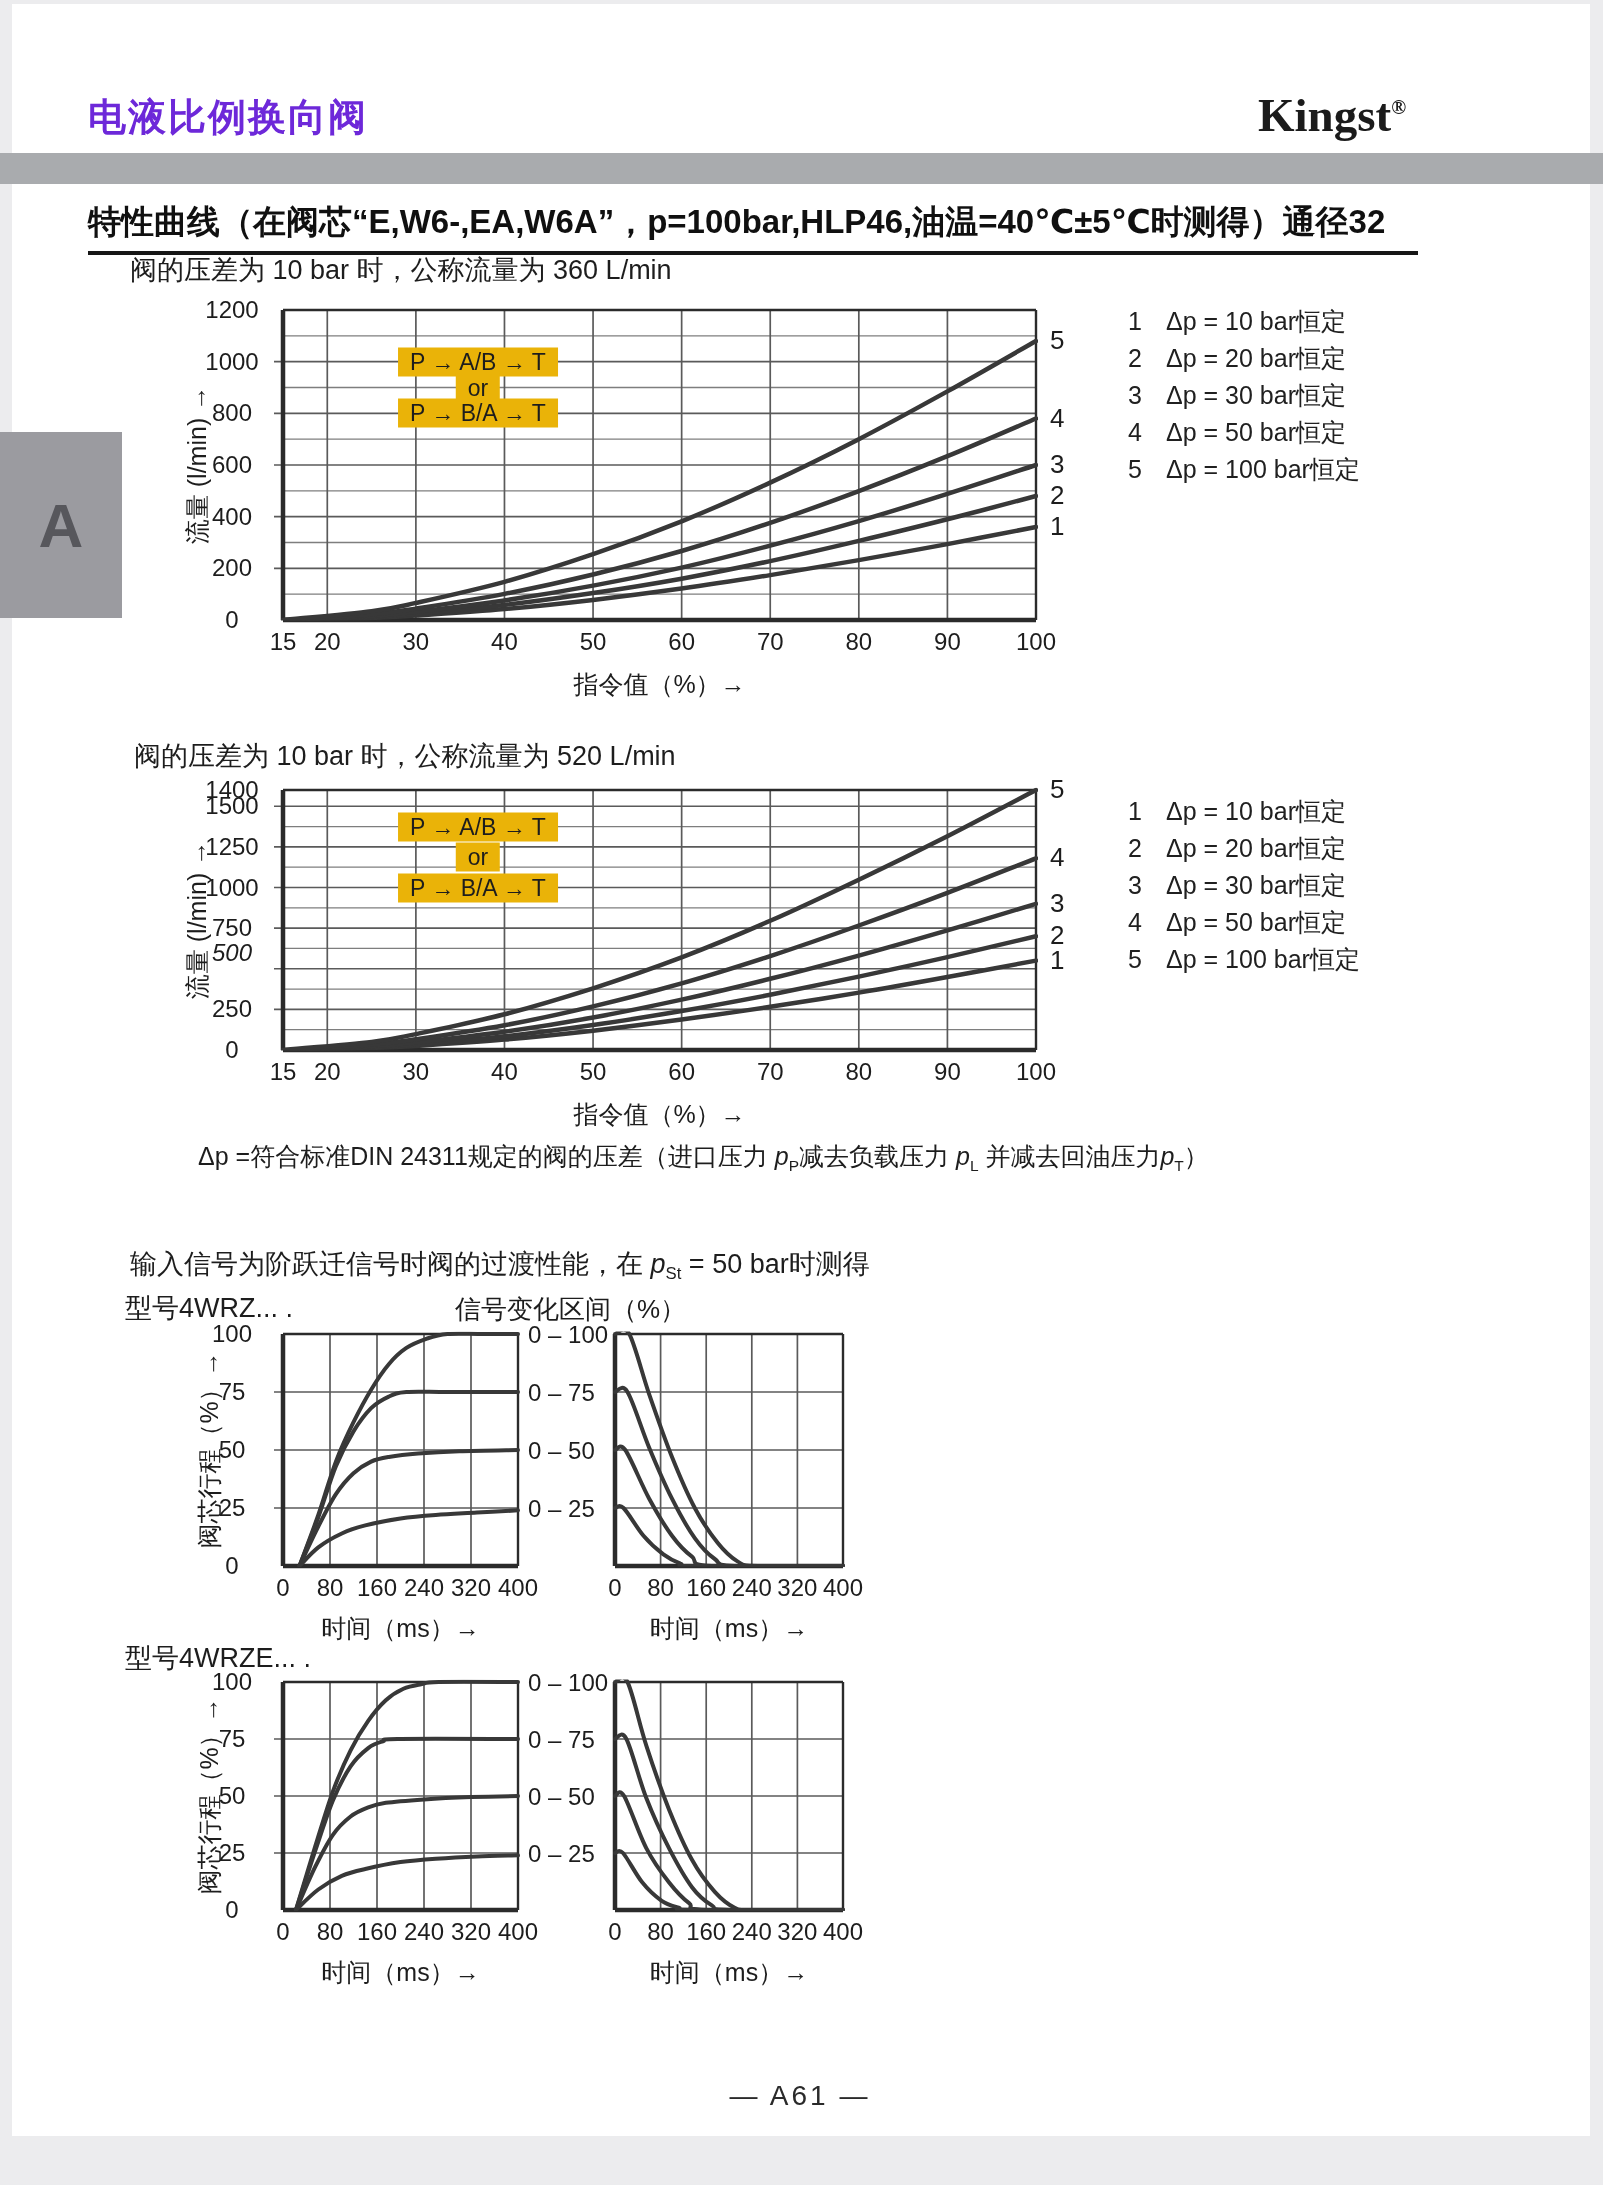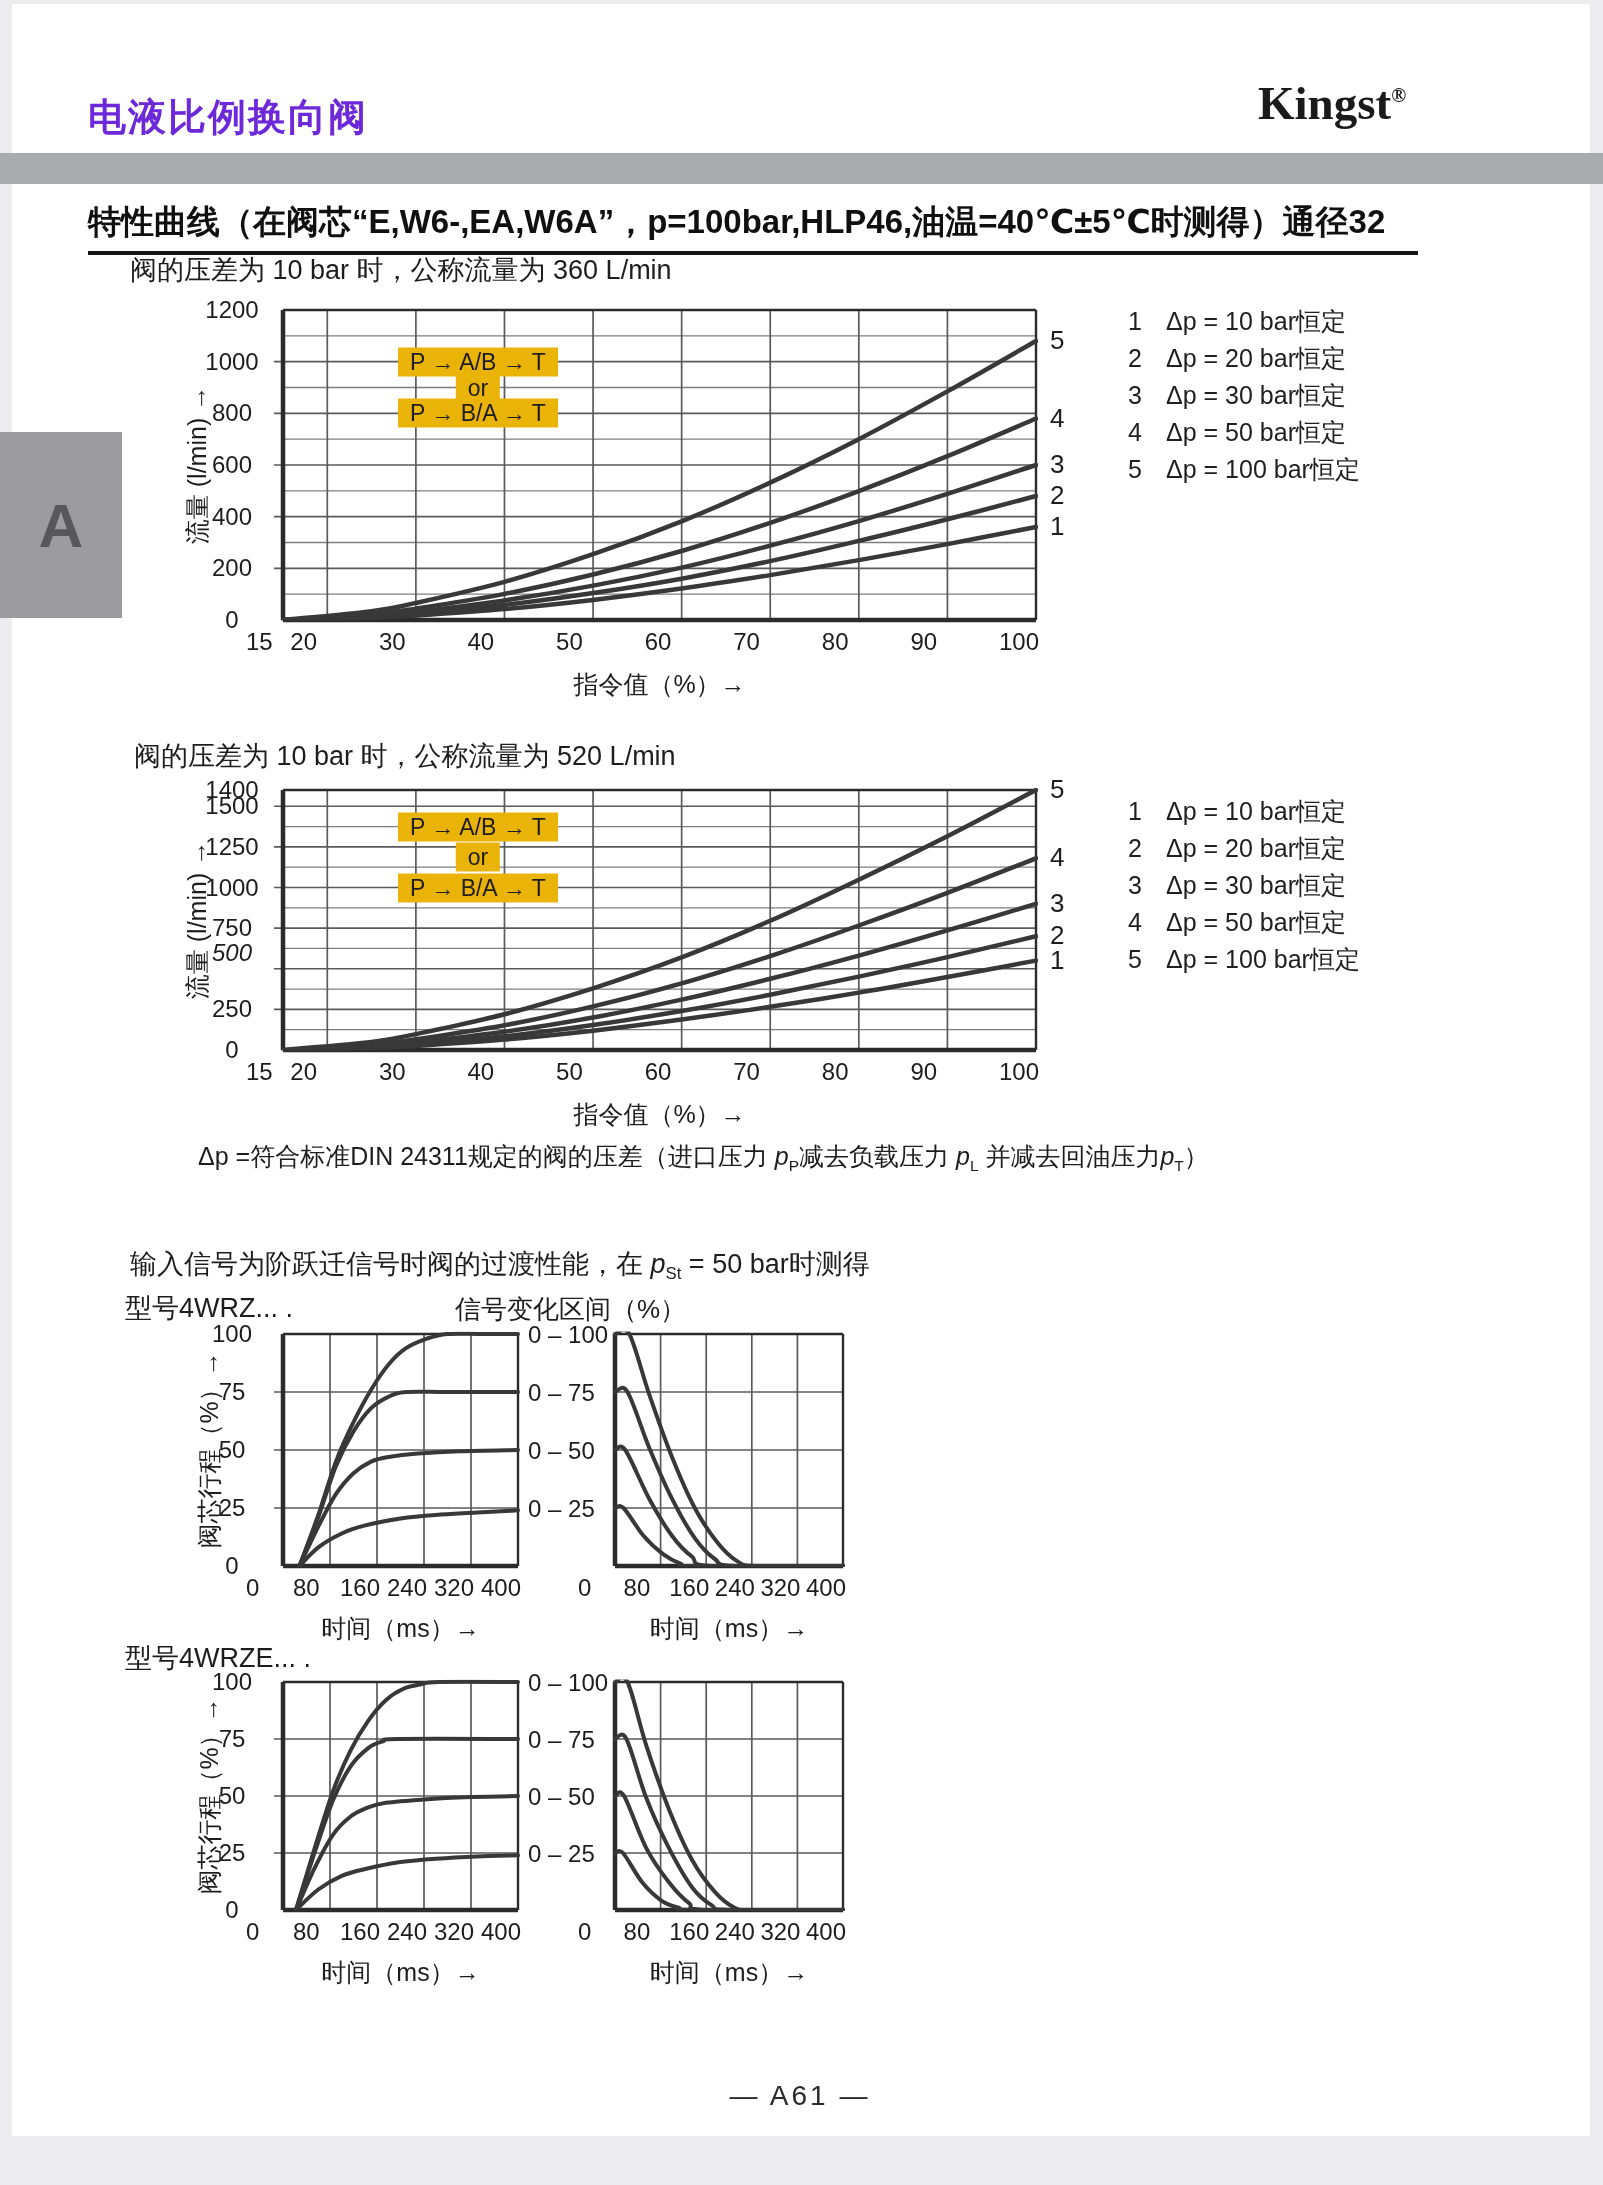--- a/index.html
+++ b/index.html
@@ -21,34 +21,34 @@
   .rangetitle{font-size:26px;white-space:nowrap}
   .note{font-size:25px;white-space:nowrap}
   .note sub,.heading sub{font-size:0.62em}
   .footer{font-size:28px;letter-spacing:3px;white-space:nowrap;color:#2a2a2a}
   .atab{display:flex;align-items:center;justify-content:center;font-size:62px;font-weight:700}
   .legend{line-height:37px;font-size:25px;color:#202020}
   .legend .lrow{white-space:nowrap}
   .legend .num{display:inline-block;width:38px}
   .chart{position:absolute}
   .ytick{position:absolute;font-size:24px;text-align:center;width:74px;color:#1d1d1d;white-space:nowrap}
-  .xtick{position:absolute;font-size:24px;text-align:left;width:74px;color:#1d1d1d;white-space:nowrap}
+  .xtick{position:absolute;font-size:24px;text-align:center;width:74px;color:#1d1d1d;white-space:nowrap}
   .endlab{position:absolute;font-size:26px;color:#1d1d1d}
   .ann{position:absolute;font-size:23px;background:#eab308;padding:1px 12px;white-space:nowrap;color:#1d1d1d}
   .axlab{position:absolute;font-size:25px;white-space:nowrap;color:#1d1d1d}
   .midlab{position:absolute;font-size:24px;white-space:nowrap;color:#1d1d1d}
 </style>
 </head>
 <body>
 
 <div class="paper"></div>
 
 <div class="abs hdr" style="left:88px;top:92px">电液比例换向阀</div>
 
-<div class="abs brand" style="left:1258px;top:76px"><span>Kingst</span><sup>®</sup></div>
+<div class="abs brand" style="left:1258px;top:88px"><span>Kingst</span><sup>®</sup></div>
 
 <div class="graybar" style="background: rgb(169, 171, 174);"></div>
 
 <div class="abs sectitle" style="left:88px;top:200px">特性曲线（在阀芯“E,W6-,EA,W6A”，p=100bar,HLP46,油温=40℃±5℃时测得）通径32</div>
 <div class="rule" style="left:88px;top:251px;width:1330px"></div>
 
 <div class="abs caption" style="left:130px;top:252px">阀的压差为 10 bar 时，公称流量为 360 L/min</div>
 <div class="abs caption" style="left:134px;top:738px">阀的压差为 10 bar 时，公称流量为 520 L/min</div>
 
 <div id="legend1" class="abs legend" style="left:1128px;top:303px">

